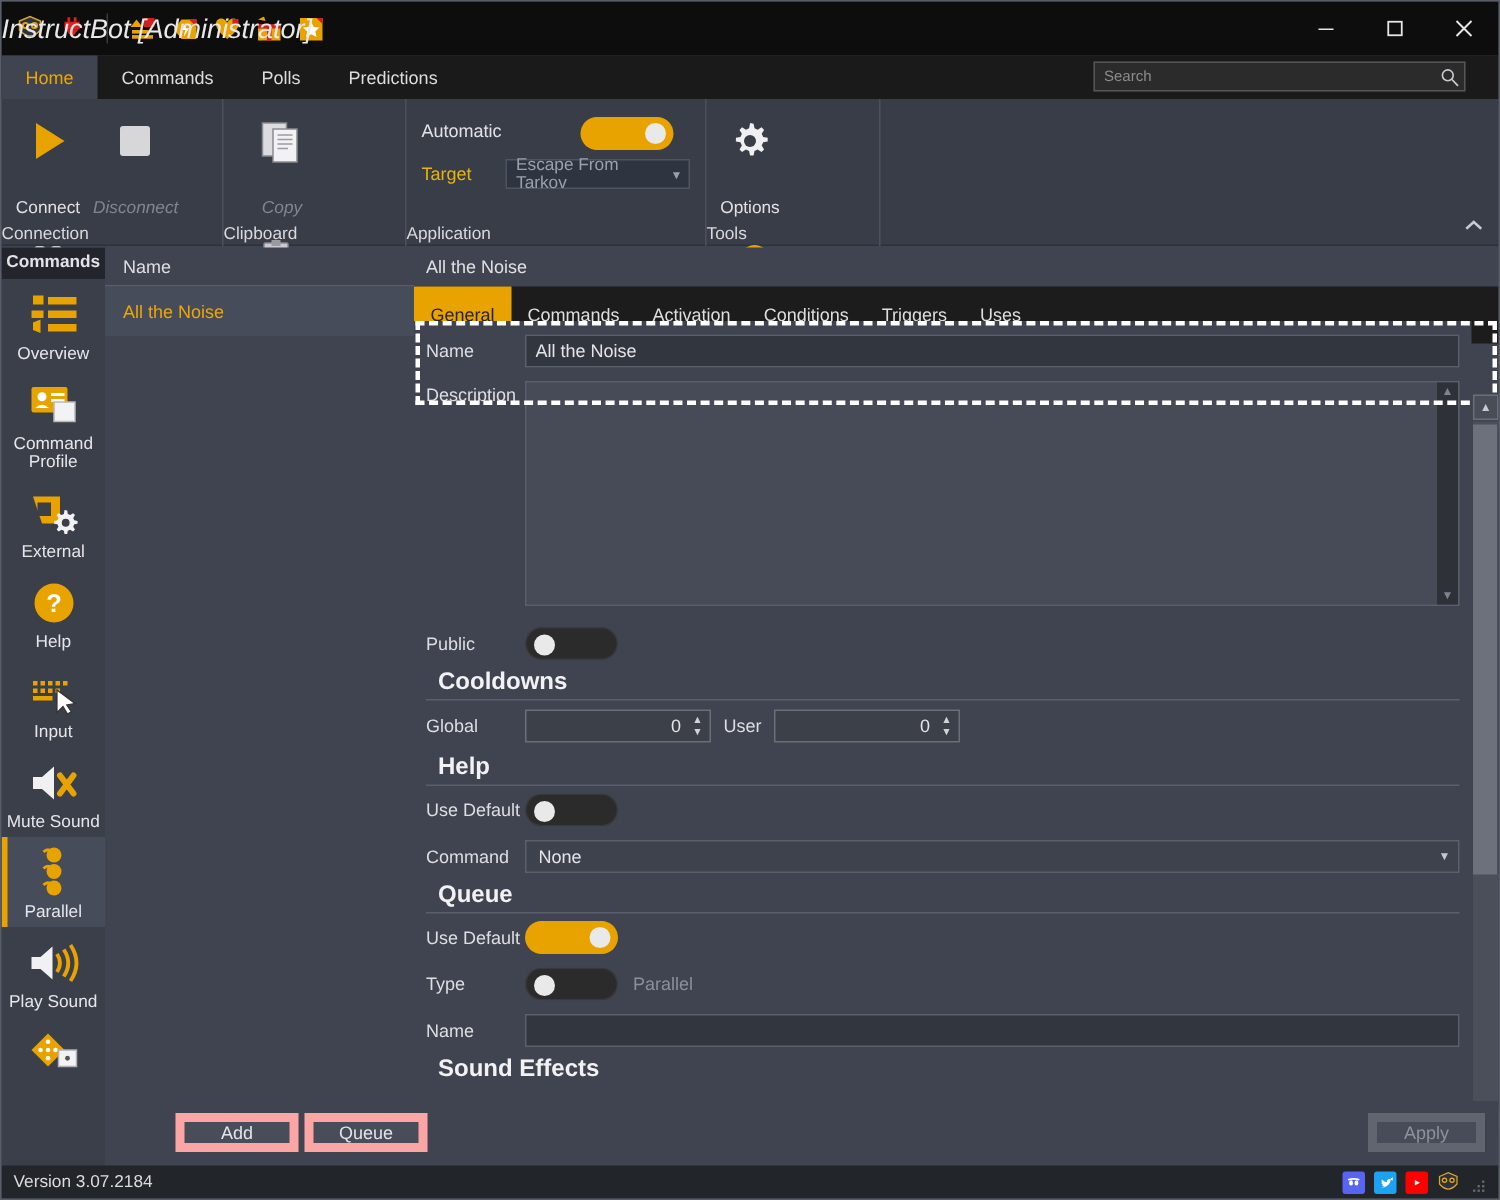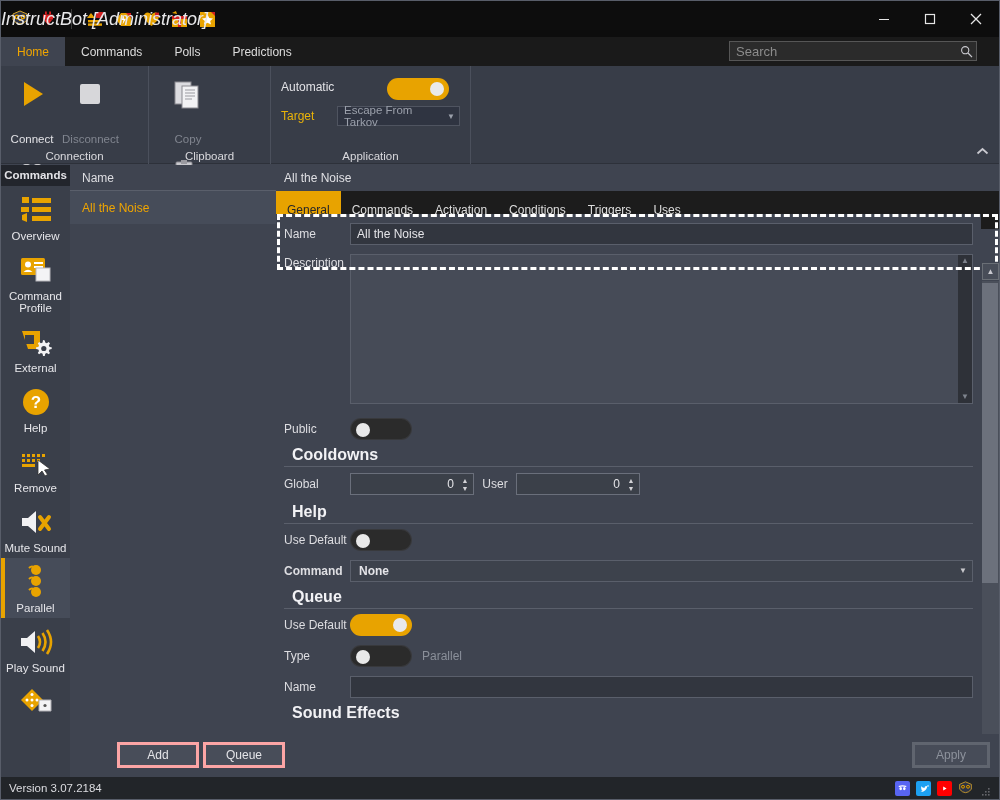--- a/index.html
+++ b/index.html
@@ -51,44 +51,44 @@
   }
   .rtab.active { background: #3f4450; color: #f0a500; }
   .searchwrap {
     position: absolute; right: 22px; top: 4px;
     width: 248px; height: 20px;
     background: #2b2b2b; border: 1px solid #565656;
     display: flex; align-items: center;
   }
   .searchwrap input {
     flex: 1; background: transparent; border: 0; outline: none;
-    color: #d8d8d8; font-size: 13px; padding: 0 6px;
+    color: #d8d8d8; font-size: 10px; padding: 0 6px;
     font-family: "Liberation Sans", sans-serif;
   }
   .searchwrap input::placeholder { color: #8c8c8c; }
   .search-ico { width: 20px; display: flex; align-items: center; justify-content: center; }
 
   
   .ribbon {
     position: absolute; top: 65px; left: 0; right: 0; height: 98px;
     background: #383d48;
     border-bottom: 1px solid #2d313a;
   }
   .rgroup { position: absolute; top: 0; height: 98px; border-right: 1px solid #4b505c; }
   .rgroup-label {
-    position: absolute; bottom: 2px; left: 0; right: 0; text-align: center;
+    position: absolute; bottom: 2px; left: 0; right: 0; 
     font-size: 11.5px; color: #d9d9dd;
   }
   .rbtn {
     display: inline-flex; flex-direction: column; align-items: center;
     width: 54px; padding-top: 8px; vertical-align: top; gap: 16px;
   }
   .rbtn .gfx { height: 40px; display: flex; align-items: center; justify-content: center; }
   .rbtn .cap { font-size: 11.5px; color: #e2e2e6; margin-top: 3px; text-align: center; line-height: 13px; }
-  .rbtn.dis .cap { color: #80858f; }
+  .rbtn.dis .cap { color: #80858f; font-style: italic; }
 
   
   .sw { width: 62px; height: 22px; border-radius: 11px; position: relative; display: inline-block; }
   .sw.on { background: #e8a300; }
   .sw.off { background: #2b2b2b; border: 1px solid #55596450; }
   .sw .knob { position: absolute; top: 4px; width: 14px; height: 14px; border-radius: 50%; background: #e9e9e9; }
   .sw.on .knob { right: 5px; }
   .sw.off .knob { left: 5px; }
 
   .combo {
@@ -136,21 +136,21 @@
   }
   .list-row.sel { background: #464c59; color: #f0a500; }
 
   
   .btnbar {
     position: absolute; left: 69px; bottom: 22px; right: 0; height: 43px;
     background: #3f4450;
   }
   .btn {
     position: absolute; top: 8px; height: 26px; width: 82px;
-    background: #484d59; border: 3px solid #fca5a5; color: #e4e4e8;
+    background: #484d59; border: 6px solid #fca5a5; color: #e4e4e8;
     font-size: 12px; font-family: "Liberation Sans", sans-serif;
     display: flex; align-items: center; justify-content: center;
   }
   .btn.dis { color: #8d929c; background: #474c58; border-color: #60656f; }
 
   
   .mainpane {
     position: absolute; left: 275px; top: 164px; right: 0; bottom: 43px;
     background: #3f4450;
   }
@@ -408,20 +408,45 @@
         <div class="knob"></div>
       </div>
       <div style="position:absolute; left:10px; top:43px; font-size:12px; color:#eab308;">Target</div>
       <div class="combo" style="position:absolute; left:66px; top:40px; width:123px;">
         <span>Escape From Tarkov</span>
         <span class="arrow">▼</span>
       </div>
       <div class="rgroup-label">Application</div>
     </div>
 
+    <div class="rgroup" style="left:470px; width:116px;">
+      <div style="padding-left:2px">
+        <div class="rbtn">
+          <div class="gfx">
+            <svg width="30" height="30" viewBox="0 0 30 30">
+              <path d="M15 3 l2.4 .5 .6 3 2.1 1 2.6-1.6 1.7 1.7 -1.6 2.6 1 2.1 3 .6 0 2.4 -3 .6 -1 2.1 1.6 2.6 -1.7 1.7 -2.6-1.6 -2.1 1 -.6 3 -2.4 0 -.6-3 -2.1-1 -2.6 1.6 -1.7-1.7 1.6-2.6 -1-2.1 -3-.6 0-2.4 3-.6 1-2.1 -1.6-2.6 1.7-1.7 2.6 1.6 2.1-1 .6-3 z" fill="#f0f0f2"></path>
+              <circle cx="15" cy="15" r="4" fill="#383d48"></circle>
+            </svg>
+          </div>
+          <div class="cap">Options</div>
+        </div>
+        <div class="rbtn" style="width:60px">
+          <div class="gfx">
+            <svg width="30" height="30" viewBox="0 0 30 30">
+              <path d="M24 15 A9 9 0 0 1 7.5 20" fill="none" stroke="#e8a300" stroke-width="3.2"></path>
+              <path d="M6 15 A9 9 0 0 1 22.5 10" fill="none" stroke="#e8a300" stroke-width="3.2"></path>
+              <path d="M21 7 L25.5 10.5 L20.5 13 Z" fill="#e8a300"></path>
+              <path d="M9 23 L4.5 19.5 L9.5 17 Z" fill="#e8a300"></path>
+            </svg>
+          </div>
+          <div class="cap">Check for Updates</div>
+        </div>
+      </div>
+      <div class="rgroup-label">Tools</div>
+    </div>
 
     <div class="ribbon-collapse">
       <svg width="13" height="9" viewBox="0 0 13 9">
           <path d="M1.5 6.5 L6.5 2 L11.5 6.5" fill="none" stroke="#c9c9cf" stroke-width="1.7"></path>
         </svg>
     </div>
   </div>
 
   <div class="sidebar">
     <div class="sb-head">Commands</div>
@@ -488,21 +513,21 @@
             <rect x="23" y="7" width="3" height="3"></rect>
             <rect x="3" y="12" width="3" height="3"></rect>
               <rect x="8" y="12" width="3" height="3"></rect>
             <rect x="13" y="12" width="3" height="3"></rect>
               <rect x="18" y="12" width="3" height="3"></rect>
             <rect x="3" y="17" width="13" height="3"></rect>
           </g>
           <path d="M19 13 L19 28 L23 24 L26 29 L28.5 27.5 L25.5 23 L31 22 Z" fill="#fff" stroke="#333" stroke-width=".8"></path>
         </svg>
       </div>
-      <div class="cap">Remove</div>
+      <div class="cap">Input</div>
     </div>
 
     <div class="sb-item">
       <div class="gfx">
         <svg width="34" height="30" viewBox="0 0 34 30">
           <path d="M3 11 h6 L17 4 v22 L9 19 H3 Z" fill="#f1f1f3"></path>
           <path d="M21 10 L30 22 M30 10 L21 22" stroke="#e8a300" stroke-width="4" stroke-linecap="round"></path>
         </svg>
       </div>
       <div class="cap">Mute Sound</div>
@@ -619,21 +644,21 @@
 
         <div class="sec">Help</div>
 
         <div class="frow" style="height:31px;">
           <div class="flabel">Use Default</div>
           <div class="sw off">
               <div class="knob"></div>
             </div>
         </div>
 
-        <div class="frow" style="height:31px;font-weight:bold;">
+        <div class="frow" style="height:31px;">
           <div class="flabel">Command</div>
           <div class="selbox">
             <span>None</span>
             <span class="arrow">▼</span>
           </div>
         </div>
 
         <div class="sec">Queue</div>
 
         <div class="frow" style="height:31px;">

